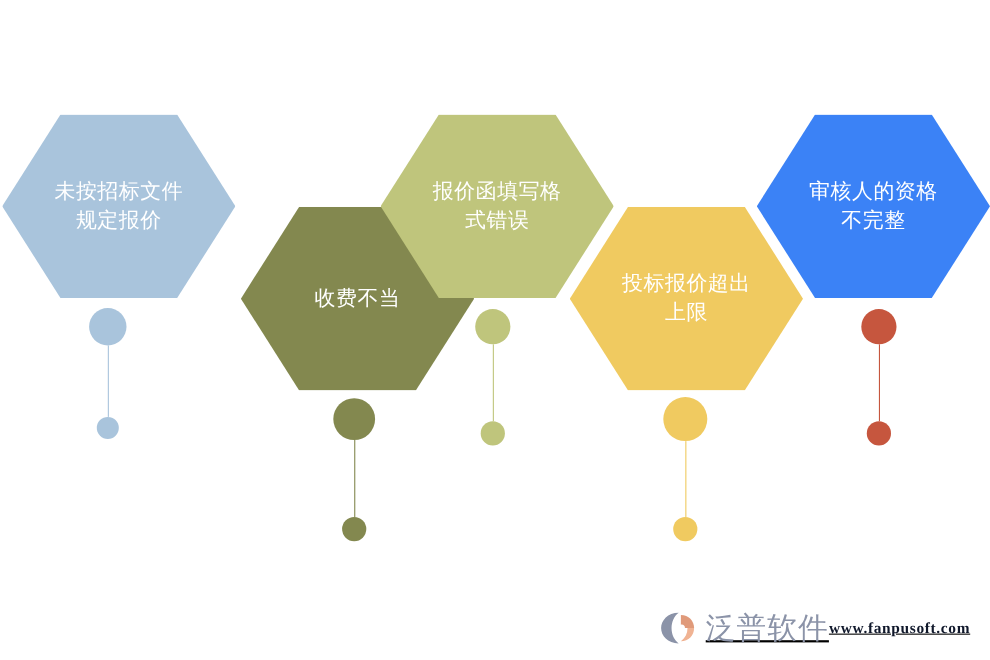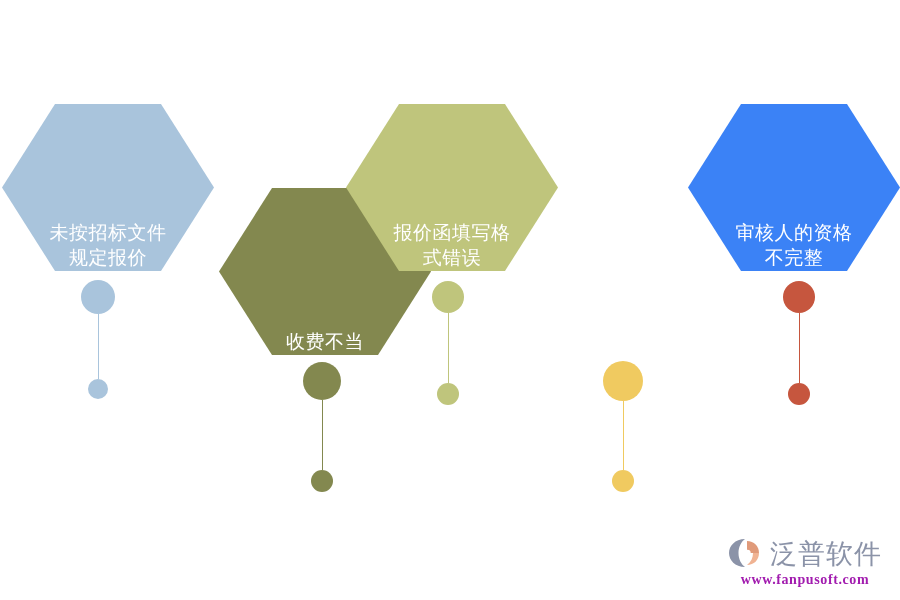--- a/index.html
+++ b/index.html
@@ -22,21 +22,21 @@
 
   
   .node {
     position: absolute;
   }
   .hex {
     position: absolute;
     left: 0;
     top: 0;
     display: flex;
-    align-items: flex-end;
+    align-items: center;
     justify-content: center;
     -webkit-clip-path: polygon(25% 0%, 75% 0%, 100% 50%, 75% 100%, 25% 100%, 0% 50%);
     clip-path: polygon(25% 0%, 75% 0%, 100% 50%, 75% 100%, 25% 100%, 0% 50%);
   }
   .hex-label {
     color: #ffffff;
     font-size: 19px;
     line-height: 1.35;
     text-align: center;
     letter-spacing: 0.5px;
@@ -56,42 +56,43 @@
     position: absolute;
     width: 1px;
   }
 
   
   #logo {
     position: absolute;
     right: 18px;
     bottom: 12px;
     display: flex;
-    flex-direction: column;
+    flex-direction: row;
     align-items: center;
+    text-decoration: underline;
   }
   .logo-row {
     display: flex;
     align-items: center;
   }
   .logo-mark {
     width: 38px;
     height: 34px;
     margin-right: 4px;
   }
   .logo-cn {
     font-size: 27px;
     color: #8b93a8;
     letter-spacing: 1px;
     font-family: "DejaVu Sans", "Liberation Sans", sans-serif;
     line-height: 1;
   }
   .logo-url {
     font-size: 14px;
-    color: #a21caf;
+    color: #0f172a;
     letter-spacing: 0.6px;
     margin-top: 2px;
     font-family: "Liberation Serif", "DejaVu Serif", serif;
     font-weight: bold;
   }
 </style>
 </head>
 <body>
 
 <div id="infographic">
@@ -118,20 +119,23 @@
         <div class="dot-big" style="left: 432px; top: 281px; width: 32px; height: 32px; background: rgb(191, 197, 124);"></div>
         <div class="dot-small" style="left: 437px; top: 383px; width: 22px; height: 22px; background: rgb(191, 197, 124);"></div>
         <div class="hex" style="pointer-events: auto; left: 346px; top: 104px; width: 212px; height: 167px; background: rgb(191, 197, 124);">
           <div class="hex-label">报价函填写格式错误</div>
         </div>
       </div>
       <div class="node" style="left: 0px; top: 0px; width: 900px; height: 600px; pointer-events: none;">
         <div class="stem" style="left: 623px; top: 401px; height: 69px; background: rgb(240, 202, 96);"></div>
         <div class="dot-big" style="left: 603px; top: 361px; width: 40px; height: 40px; background: rgb(240, 202, 96);"></div>
         <div class="dot-small" style="left: 612px; top: 470px; width: 22px; height: 22px; background: rgb(240, 202, 96);"></div>
+        <div class="hex" style="pointer-events: auto; left: 518px; top: 188px; width: 212px; height: 167px; background: rgb(240, 202, 96);">
+          <div class="hex-label">投标报价超出上限</div>
+        </div>
       </div>
       <div class="node" style="left: 0px; top: 0px; width: 900px; height: 600px; pointer-events: none;">
         <div class="stem" style="left: 799px; top: 313px; height: 70px; background: rgb(198, 86, 62);"></div>
         <div class="dot-big" style="left: 783px; top: 281px; width: 32px; height: 32px; background: rgb(198, 86, 62);"></div>
         <div class="dot-small" style="left: 788px; top: 383px; width: 22px; height: 22px; background: rgb(198, 86, 62);"></div>
         <div class="hex" style="pointer-events: auto; left: 688px; top: 104px; width: 212px; height: 167px; background: #3b82f6;">
           <div class="hex-label">审核人的资格不完整</div>
         </div>
       </div>
     </div>

